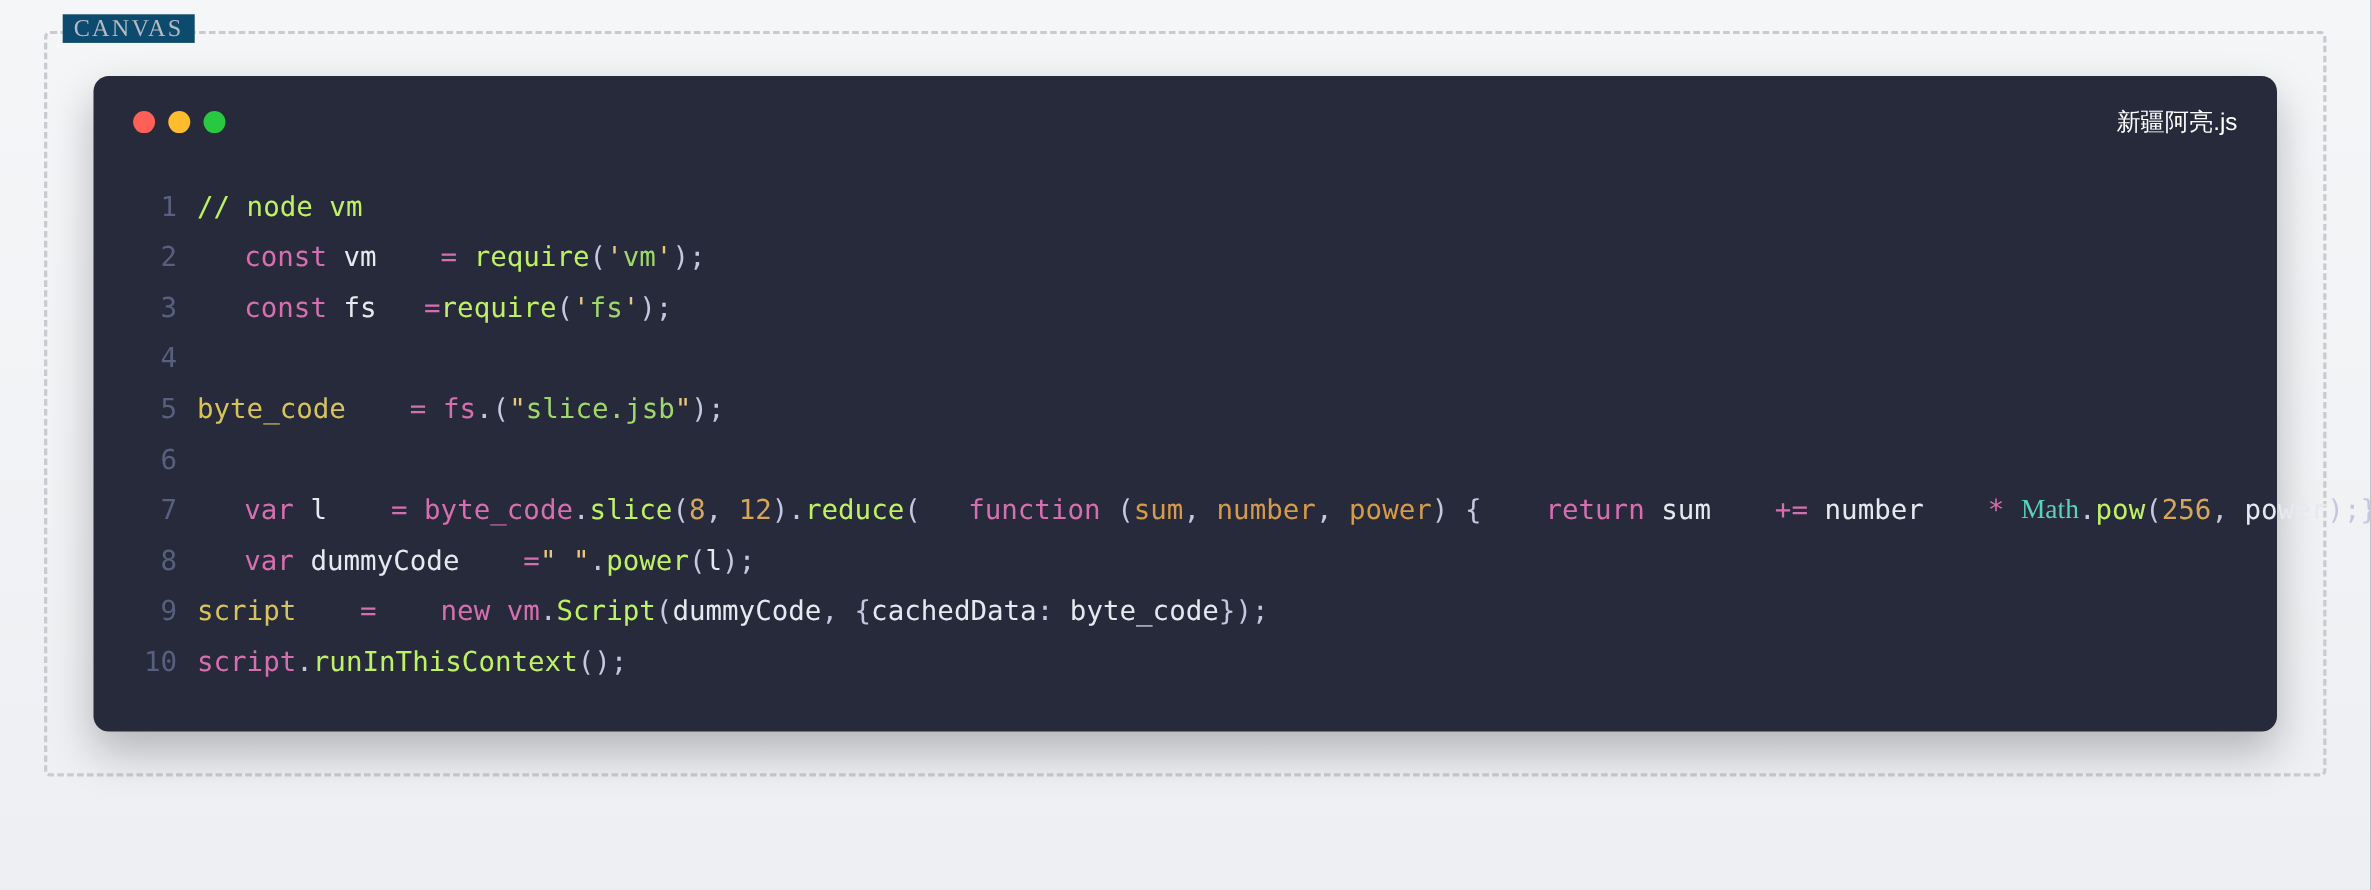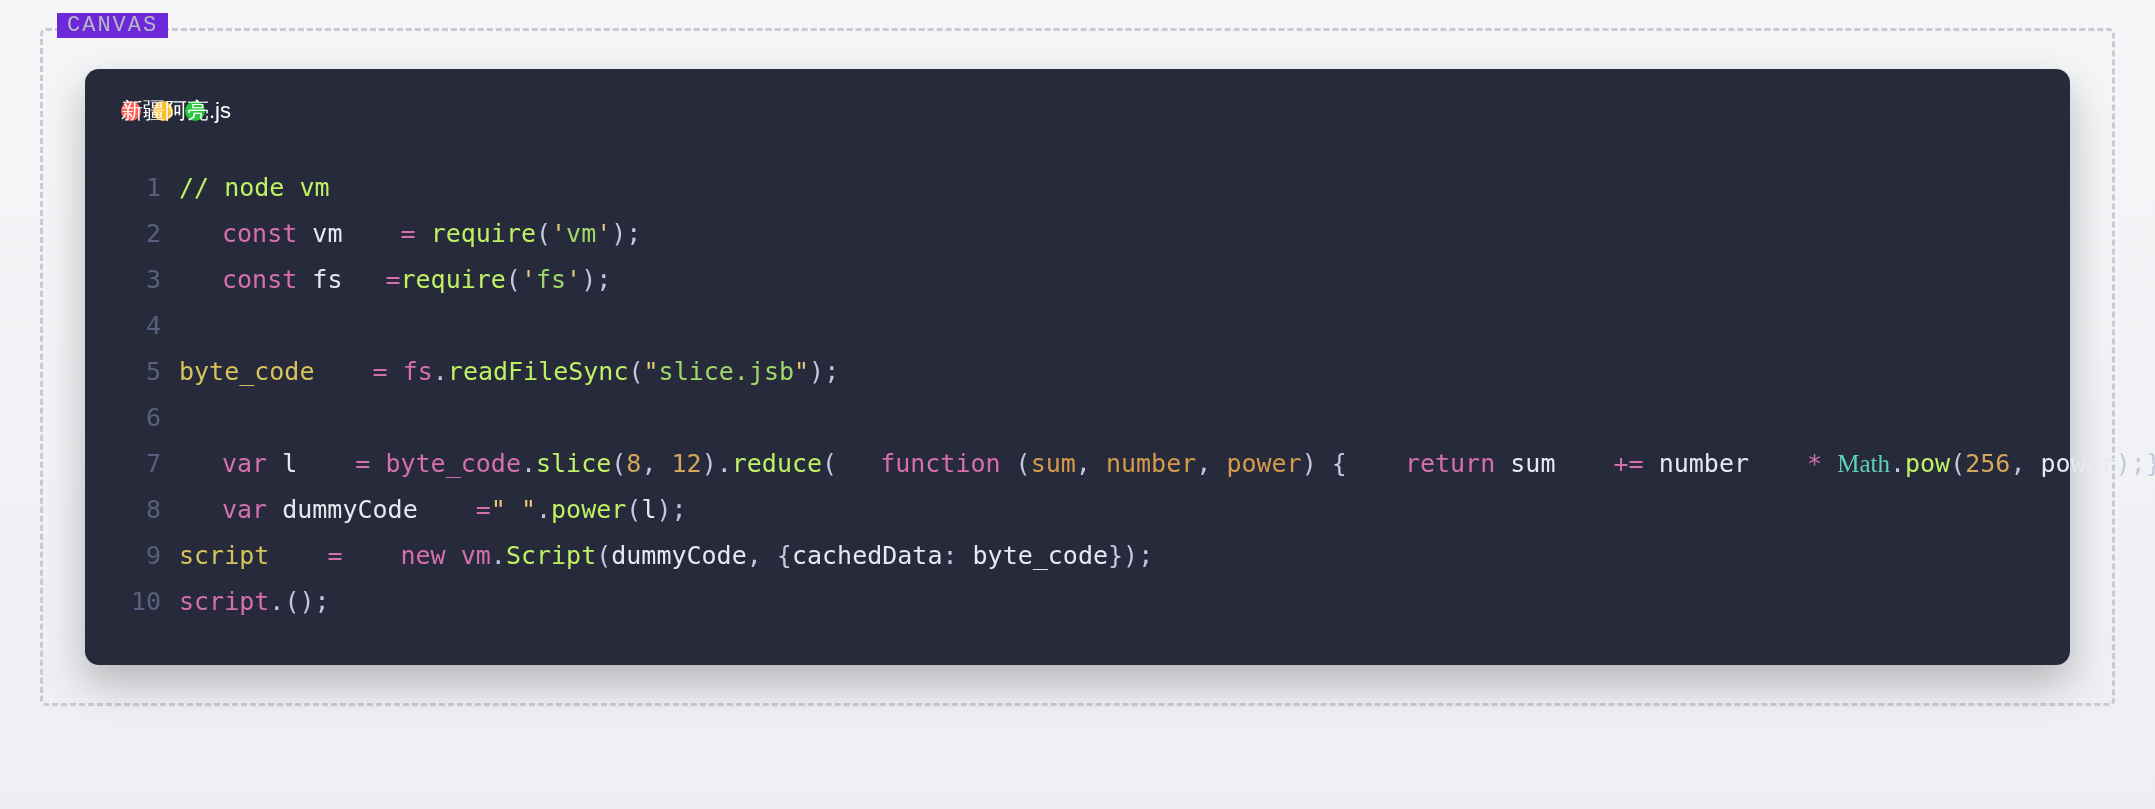--- a/index.html
+++ b/index.html
@@ -14,24 +14,24 @@
   .canvas-wrap {
     position: relative;
     border: 3px dashed #c9cbd1;
     border-radius: 6px;
     padding: 38px 42px 38px 42px;
   }
   .canvas-label {
     position: absolute;
     top: -18px;
     left: 14px;
-    background: #6d28d9;
+    background: #0c4a6e;
     padding: 0 10px;
     color: #b7bac2;
-    font-family: Liberation Mono, monospace;
+    font-family: Liberation Serif, serif;
     font-size: 22px;
     letter-spacing: 2px;
   }
   .editor {
     background: #262a3a;
     border-radius: 14px;
     box-shadow: 0 18px 40px rgba(0,0,0,0.25);
     padding: 28px 36px 40px 36px;
     color: #c3c8e0;
   }
@@ -43,21 +43,21 @@
     margin-bottom: 40px;
   }
   .dots { display: flex; gap: 12px; }
   .dot { width: 20px; height: 20px; border-radius: 50%; }
   .dot-r { background: #ff5f57; }
   .dot-y { background: #febc2e; }
   .dot-g { background: #28c840; }
   .win-title {
     position: absolute;
     left: 0; right: 0;
-    text-align: left;
+    text-align: right;
     color: #ffffff;
     font-family: -apple-system, "PingFang SC", "Microsoft YaHei", sans-serif;
     font-size: 22px;
     font-weight: 400;
   }
   .code { font-size: 25px; line-height: 46px; }
   .line { display: flex; white-space: pre; }
   .ln {
     width: 40px;
     text-align: right;
@@ -111,21 +111,21 @@
         <span class="ln">3</span>
         <span class="c-kw">const</span><span> </span><span class="c-wh">fs</span><span class="c-kw">=</span><span class="c-fn">require</span><span class="c-p">(</span><span class="c-s1">'</span><span class="c-s2">fs</span><span class="c-s1">'</span><span class="c-p">)</span><span class="c-p">;</span>
       </div>
 
       <div class="line">
         <span class="ln">4</span>
       </div>
 
       <div class="line">
         <span class="ln">5</span>
-        <span class="c-yl">byte_code</span><span> </span><span class="c-kw">=</span><span> </span><span class="c-id">fs</span><span class="c-p">.</span><span class="c-fn">readFileSync</span><span class="c-p">(</span><span class="c-s1">"</span><span class="c-s2">slice.jsb</span><span class="c-s1">"</span><span class="c-p">)</span><span class="c-p">;</span>
+        <span class="c-yl">byte_code</span><span> </span><span class="c-kw">=</span><span> </span><span class="c-id">fs</span><span class="c-p">.</span><span class="c-p">(</span><span class="c-s1">"</span><span class="c-s2">slice.jsb</span><span class="c-s1">"</span><span class="c-p">)</span><span class="c-p">;</span>
       </div>
 
       <div class="line">
         <span class="ln">6</span>
       </div>
 
       <div class="line">
         <span class="ln">7</span>
         <span class="c-kw">var</span><span> </span><span class="c-wh">l</span><span> </span><span class="c-kw">=</span><span> </span><span class="c-id">byte_code</span><span class="c-p">.</span><span class="c-fn">slice</span><span class="c-p">(</span><span class="c-num">8</span><span class="c-p">,</span><span> </span><span class="c-num">12</span><span class="c-p">)</span><span class="c-p">.</span><span class="c-fn">reduce</span><span class="c-p">(</span><span class="c-kw">function</span><span> </span><span class="c-p">(</span><span class="c-or">sum</span><span class="c-p">,</span><span> </span><span class="c-or">number</span><span class="c-p">,</span><span> </span><span class="c-or">power</span><span class="c-p">)</span><span> </span><span class="c-p">{</span><span> </span><span class="c-kw">return</span><span> </span><span class="c-wh">sum</span><span> </span><span class="c-kw">+=</span><span> </span><span class="c-wh">number</span><span> </span><span class="c-kw">*</span><span> </span><span class="c-teal">Math</span><span class="c-p">.</span><span class="c-fn">pow</span><span class="c-p">(</span><span class="c-num">256</span><span class="c-p">,</span><span> </span><span class="c-wh">power</span><span class="c-p">)</span><span class="c-p">;</span><span class="c-p">}</span><span class="c-p">)</span><span class="c-p">;</span>
       </div>
@@ -135,18 +135,18 @@
         <span class="c-kw">var</span><span> </span><span class="c-wh">dummyCode</span><span> </span><span class="c-kw">=</span><span class="c-s1">"</span><span class="c-s2"> </span><span class="c-s1">"</span><span class="c-p">.</span><span class="c-fn">power</span><span class="c-p">(</span><span class="c-wh">l</span><span class="c-p">)</span><span class="c-p">;</span>
       </div>
 
       <div class="line">
         <span class="ln">9</span>
         <span class="c-yl">script</span><span> </span><span class="c-kw">=</span><span> </span><span class="c-kw">new</span><span> </span><span class="c-id">vm</span><span class="c-p">.</span><span class="c-fn">Script</span><span class="c-p">(</span><span class="c-wh">dummyCode</span><span class="c-p">,</span><span> </span><span class="c-p">{</span><span class="c-wh">cachedData</span><span class="c-p">:</span><span> </span><span class="c-wh">byte_code</span><span class="c-p">}</span><span class="c-p">)</span><span class="c-p">;</span>
       </div>
 
       <div class="line">
         <span class="ln">10</span>
-        <span class="c-id">script</span><span class="c-p">.</span><span class="c-p">(</span><span class="c-p">)</span><span class="c-p">;</span>
+        <span class="c-id">script</span><span class="c-p">.</span><span class="c-fn">runInThisContext</span><span class="c-p">(</span><span class="c-p">)</span><span class="c-p">;</span>
       </div>
 
     </div>
   </div>
 </div>
 
 </body></html>

